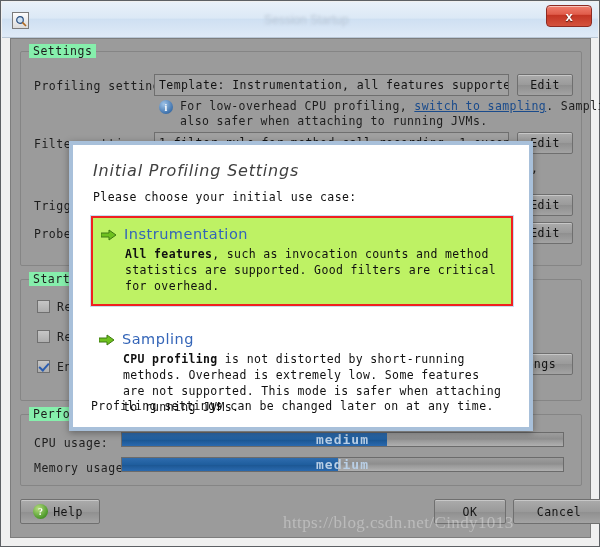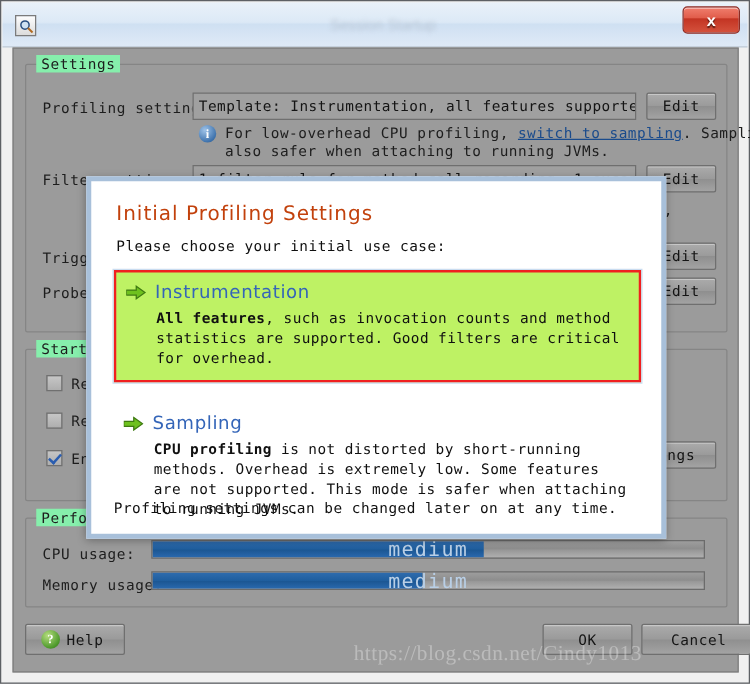--- a/index.html
+++ b/index.html
@@ -145,21 +145,21 @@
     border: 1px solid #6b6b6b;
     overflow: hidden;
   }
   .pbar .fill {
     position: absolute; left: 0; top: 0; bottom: 0;
     background: linear-gradient(to bottom, #2f6cae, #1f5e9e 50%, #1b5692 52%, #2a69ae);
   }
   .pbar .plabel {
     position: absolute; left: 0; right: 0; top: 0; bottom: 0;
     display: flex; align-items: center; justify-content: center;
-    font-size: 16px; color: #b9cfe6; letter-spacing: 1px;
+    font-size: 13px; color: #b9cfe6; letter-spacing: 1px; font-weight: bold;
   }
 
   
   .help-btn {
     position: absolute;
     display: flex; align-items: center; gap: 5px;
     padding: 0 10px 0 6px;
   }
   .help-icon {
     width: 15px; height: 15px; border-radius: 50%;
@@ -181,23 +181,24 @@
     position: absolute;
     left: 68px; top: 140px;
     width: 464px; height: 290px;
     background: #ffffff;
     border: 4px solid #a8c0da;
     box-shadow: 0 2px 7px rgba(0,0,0,.35);
   }
   #modal-inner { position: absolute; inset: 0; padding: 12px 16px; }
   #modal-title {
     font-family: "DejaVu Sans", sans-serif;
-    font-size: 16px; color: #c2410c;
+    font-size: 16px; color: #404040;
     letter-spacing: .8px;
     margin: 4px 0 10px 4px;
+    font-style: italic;
   }
   #modal-sub {
     font-size: 11.5px; color: #101010;
     letter-spacing: .4px;
     margin: 0 0 12px 4px;
   }
   .choice {
     position: relative;
     margin: 0 0 2px 2px;
     padding: 8px 10px 10px 8px;

